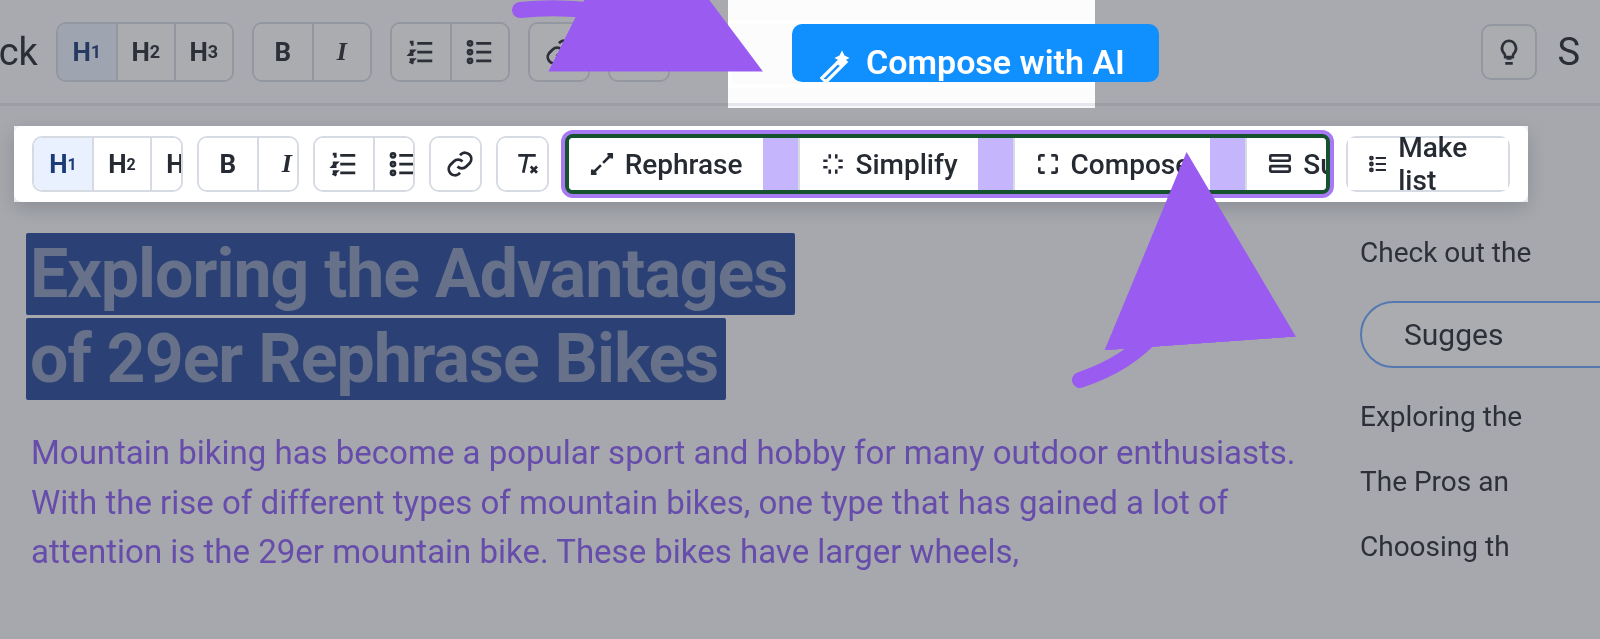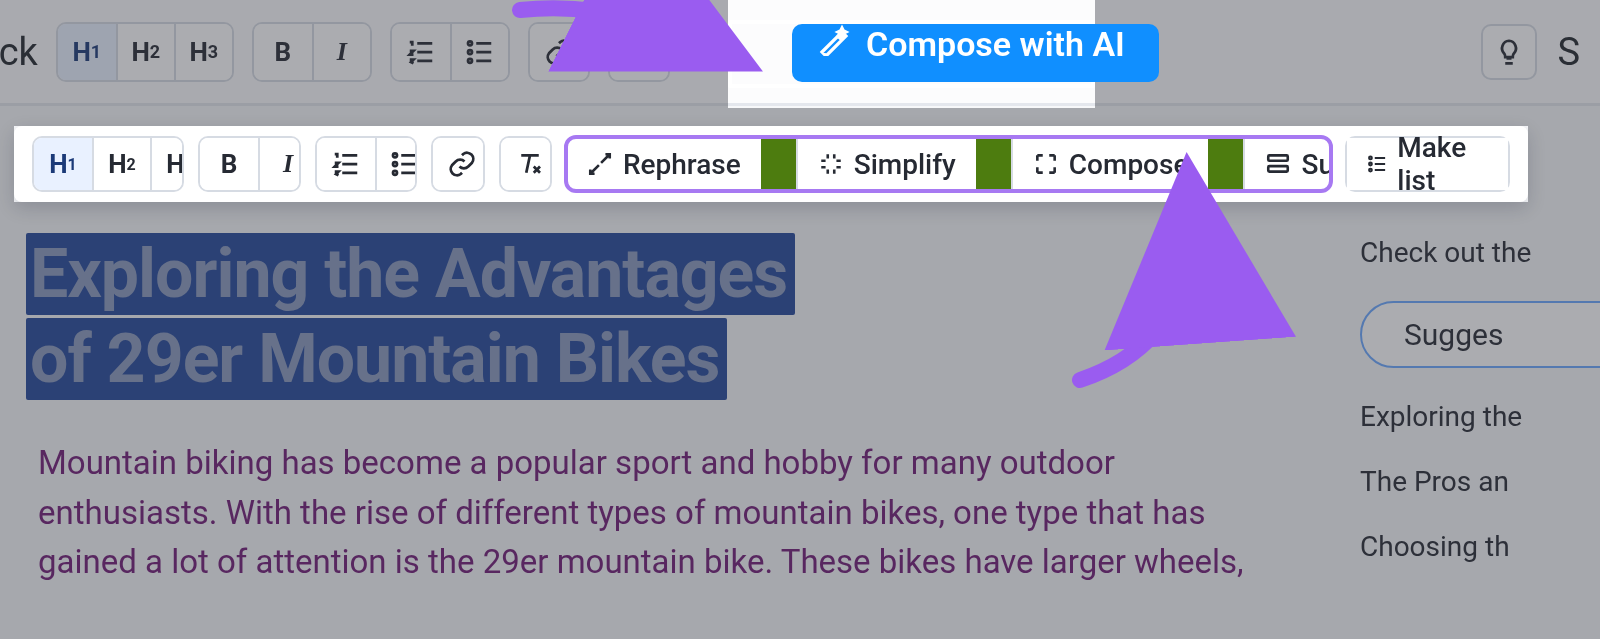--- a/index.html
+++ b/index.html
@@ -51,21 +51,21 @@
     font-weight:700;
     color:#262a33;
     background:#fff;
   }
   .tb-btn.active{ background:#e9f1ff; color:#1b3a78;}
   .tb-btn svg{ width:30px; height:30px; stroke:#262a33; stroke-width:2.2; fill:none; }
   .compose-btn{
     height:58px;
     padding:0 34px 0 26px;
     display:flex;
-    align-items:flex-start;
+    align-items:flex-end;
     gap:16px;
     background:#108fff;
     color:#fff;
     font-size:34px;
     font-weight:600;
     border-radius:10px;
     margin-left:60px;
   }
   .compose-btn svg{ width:32px; height:32px; stroke:#fff; stroke-width:2.4; fill:none;}
   .right-icons{
@@ -91,24 +91,24 @@
     box-shadow:0 6px 18px rgba(20,30,50,.18);
     display:flex;
     align-items:center;
     padding:0 18px;
     gap:14px;
     z-index:50;
   }
   .ctx-toolbar .btn-grp .tb-btn{ height:52px; }
   .ai-group{
     display:flex;
-    border:1px solid #14532d;
+    border:6px solid #14532d;
     border-radius:10px;
     overflow:hidden;
-    background:#4d7c0f;
+    background:#c4b5fd;
     outline:4px solid #a779f2;
     outline-offset:-2px;
     border-radius:10px;
     gap:27px;
   }
   .ai-btn{
     height:52px;
     padding:0 20px;
     display:flex;
     align-items:center;
@@ -127,40 +127,40 @@
     background:#e5e5e5;
   }
 
   
   .article{
     position:absolute;
     left:26px; top:232px;
     right:296px;
   }
   .article h1{
-    margin:0 0 36px 0;
+    margin:0 0 26px 0;
     font-size:68px;
     line-height:1.25;
     font-weight:700;
     color:#6f7480;
     letter-spacing:-1px;
   }
   .article h1 .hl-line{
     background:#24479a;
     color:#8a9abd;
     padding:1px 8px 1px 4px;
     box-decoration-break:clone;
     -webkit-box-decoration-break:clone;
     border-radius:2px;
   }
   .article p{
-    margin:12px;
+    margin:5px;
     font-size:33px;
     line-height:1.5;
-    color:#701a75;
+    color:#8b5cf6;
   }
 
   
   .side{
     position:absolute;
     right:-10px;
     top:236px;
     width:250px;
     font-size:28px;
     color:#262a33;
@@ -281,21 +281,21 @@
           <path d="M9 21h6M10 17h4M12 3a6 6 0 0 0-4 10c1 1 1 2 1 3h6c0-1 0-2 1-3a6 6 0 0 0-4-10z"></path>
         </svg>
     </div>
     <div class="s-frag">S</div>
   </div>
 </div>
 
 <div class="article">
   <h1>
     <span class="hl-line">Exploring the Advantages</span><br>
-    <span class="hl-line">of 29er Mountain Bikes</span>
+    <span class="hl-line">of 29er Rephrase Bikes</span>
   </h1>
   <p>Mountain biking has become a popular sport and hobby for many outdoor enthusiasts. With the rise of different types of mountain bikes, one type that has gained a lot of attention is the 29er mountain bike. These bikes have larger wheels,</p>
 </div>
 
 <div class="side">
   <div>Check out the</div>
   <div class="pill">Sugges</div>
   <div>Exploring the</div>
   <div>The Pros an</div>
   <div>Choosing th</div>

